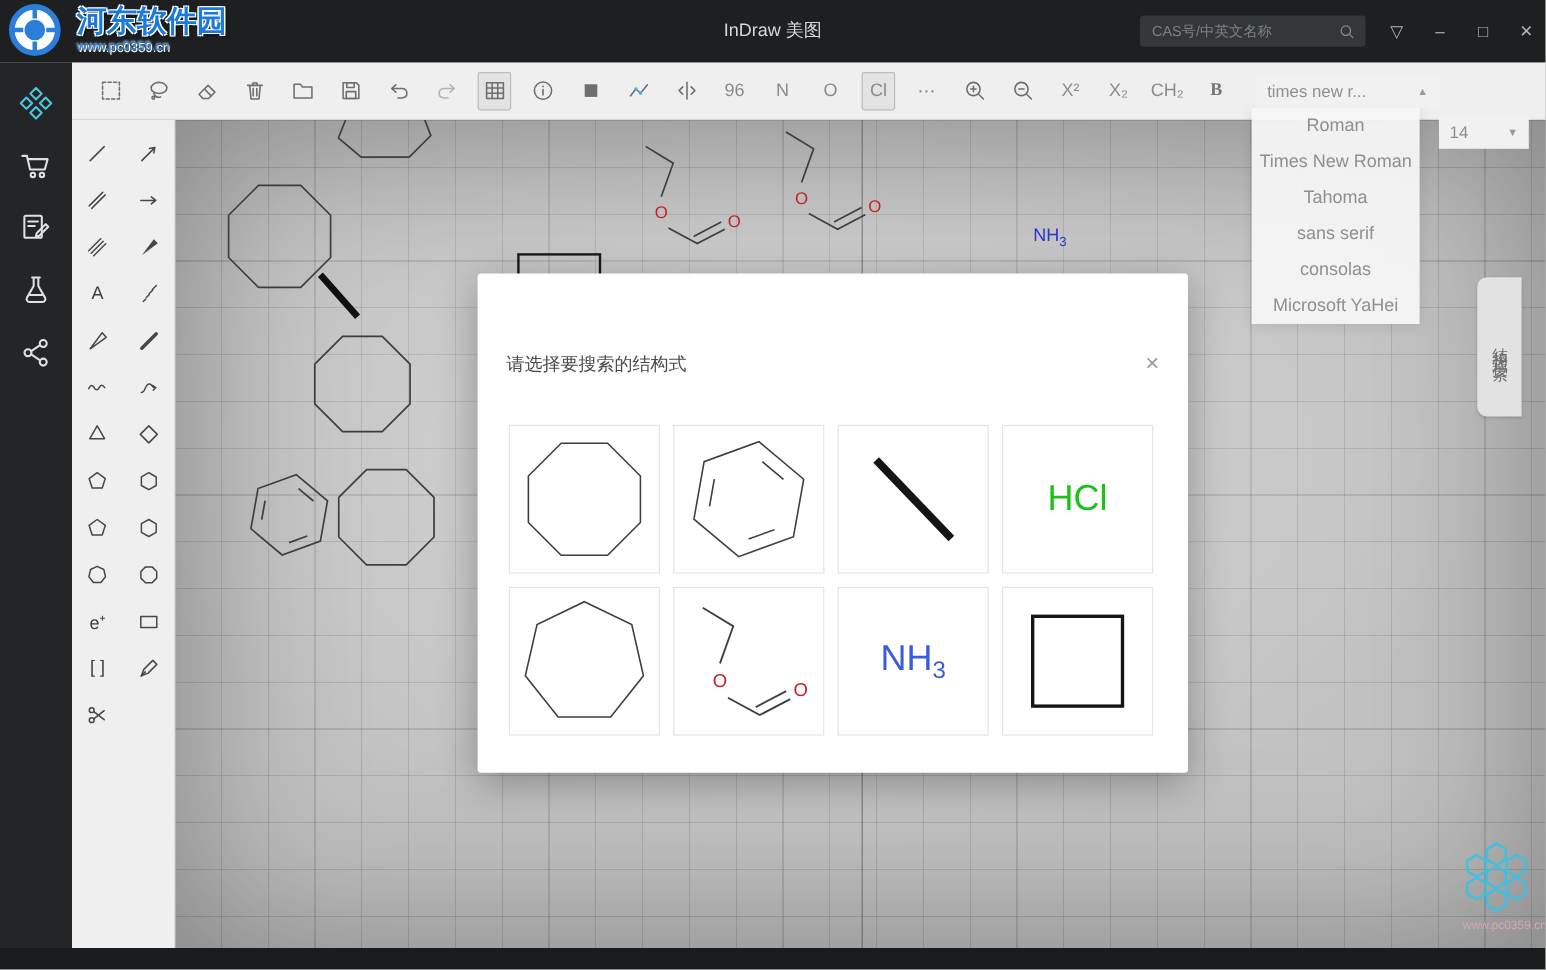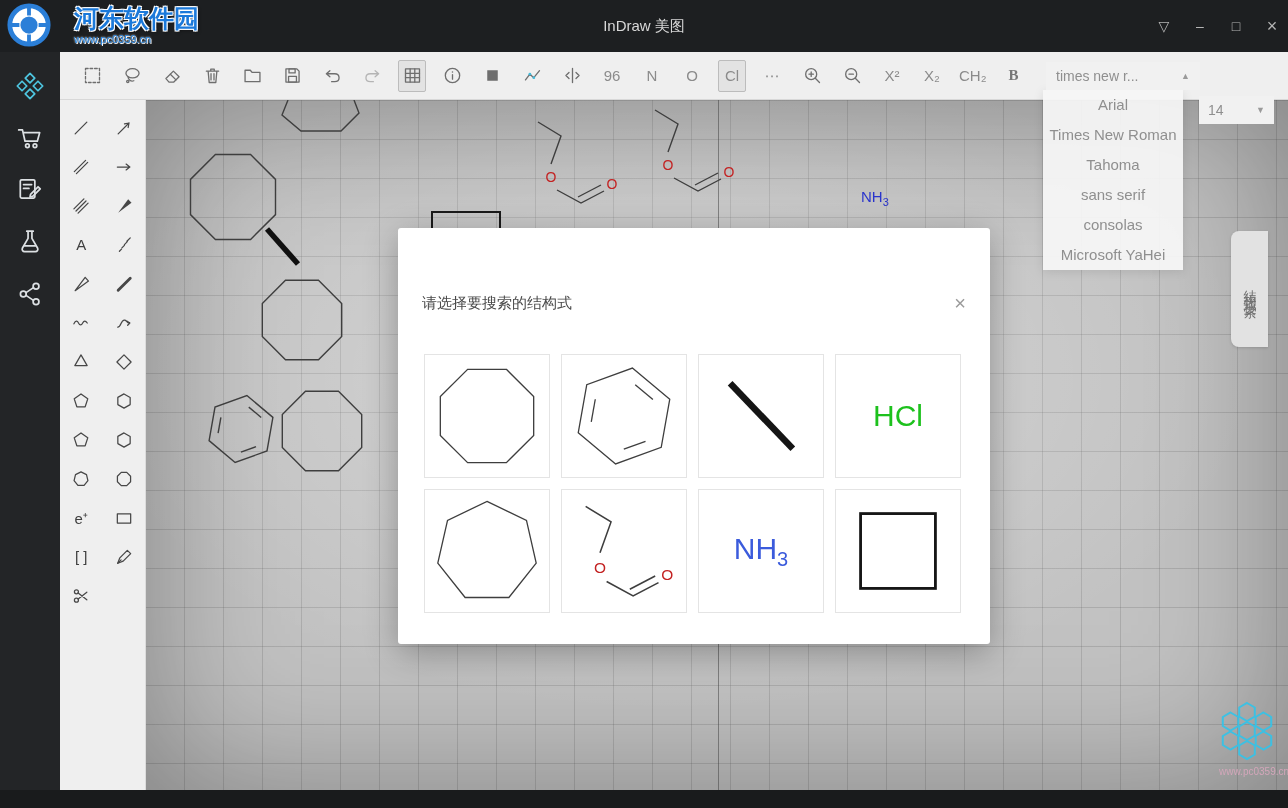--- a/index.html
+++ b/index.html
@@ -14,21 +14,21 @@
              border-radius:3px;display:flex;align-items:center;padding:0 8px;z-index:31;}
   .searchbox input{flex:1;background:transparent;border:none;outline:none;color:#cfcfcf;font-size:12px;min-width:0;}
   .searchbox input::placeholder{color:#7d8184;}
   .searchbox svg{width:15px;height:15px;stroke:#8a8e91;fill:none;stroke-width:1.6;}
   .win-controls{position:absolute;right:8px;top:0;height:52px;display:flex;align-items:center;gap:20px;
                 color:#b5b5b5;z-index:32;}
   .ctrl{width:16px;text-align:center;font-size:14px;line-height:1;}
   .ctrl.close{font-size:18px;}
 
   
-  .wm{position:absolute;left:6px;top:2px;z-index:60;display:flex;align-items:center;gap:22px;}
+  .wm{position:absolute;left:6px;top:2px;z-index:60;display:flex;align-items:center;gap:12px;}
   .wm svg{width:46px;height:46px;}
   .wmname{font-size:25px;font-weight:bold;color:#1b79da;line-height:1.1;
           text-shadow:-1px -1px 0 #fff,1px -1px 0 #fff,-1px 1px 0 #fff,1px 1px 0 #fff,2px 2px 3px rgba(0,0,0,.35);}
   .wmurl{font-size:11px;color:#2a86e0;text-shadow:0 0 2px #fff,1px 1px 0 #fff;}
 
   
   .rail{position:absolute;left:0;top:52px;bottom:18px;width:60px;background:#232527;z-index:20;
         display:flex;flex-direction:column;align-items:center;padding-top:20px;gap:24px;}
   .rail .ric{width:28px;height:28px;color:#dde1e4;}
   .rail .ric svg{width:28px;height:28px;stroke:currentColor;fill:none;stroke-width:1.6;
@@ -103,20 +103,27 @@
 
   
   .flake{position:absolute;left:1216px;top:700px;z-index:8;opacity:.92;}
   .flakeurl{position:absolute;left:1219px;top:766px;font-size:10px;color:#d3a6ba;z-index:8;}
 </style>
 </head>
 <body>
 
 <div class="titlebar">
   <div class="apptitle">InDraw 美图</div>
+  <div class="searchbox">
+    <input class="search" placeholder="CAS号/中英文名称" style="">
+    <svg viewBox="0 0 24 24">
+      <circle cx="10.5" cy="10.5" r="6.3"></circle>
+        <path d="M15.2 15.2 L20 20"></path>
+    </svg>
+  </div>
   <div class="win-controls">
     <span class="ctrl">▽</span>
     <span class="ctrl">–</span>
     <span class="ctrl">□</span>
     <span class="ctrl close">×</span>
   </div>
 </div>
 
 <div class="wm">
   <svg viewBox="0 0 48 48">
@@ -279,21 +286,21 @@
 
 <div class="fontcombo">
   <span>times new r...</span>
   <span class="caret">▲</span>
 </div>
 <div class="sizecombo">
   <span>14</span>
   <span class="caret">▼</span>
 </div>
 <div class="fontlist" id="font-list">
-    <div class="opt">Arial</div>
+    <div class="opt">Roman</div>
     <div class="opt">Times New Roman</div>
     <div class="opt">Tahoma</div>
     <div class="opt">sans serif</div>
     <div class="opt">consolas</div>
     <div class="opt">Microsoft YaHei</div>
   </div>
 
 <div class="palette" id="palette">
     <div class="pbtn">
       <svg viewBox="0 0 24 24" fill="none" stroke="currentColor" stroke-width="1.5" stroke-linecap="round" stroke-linejoin="round">

